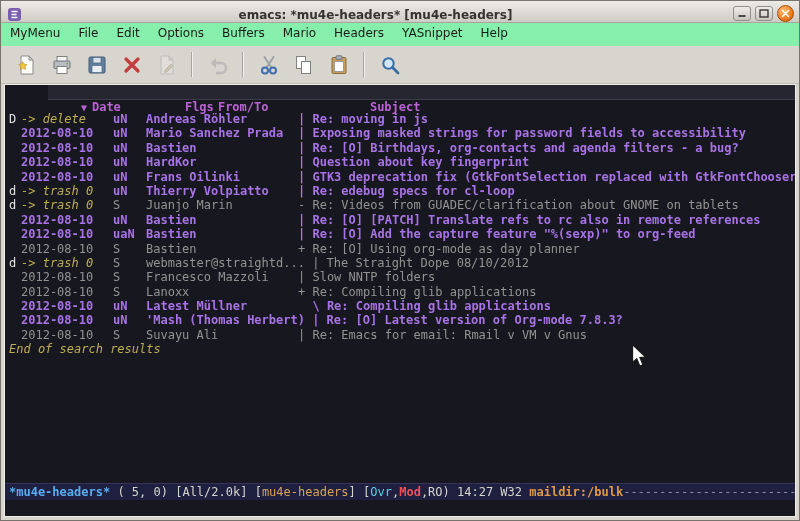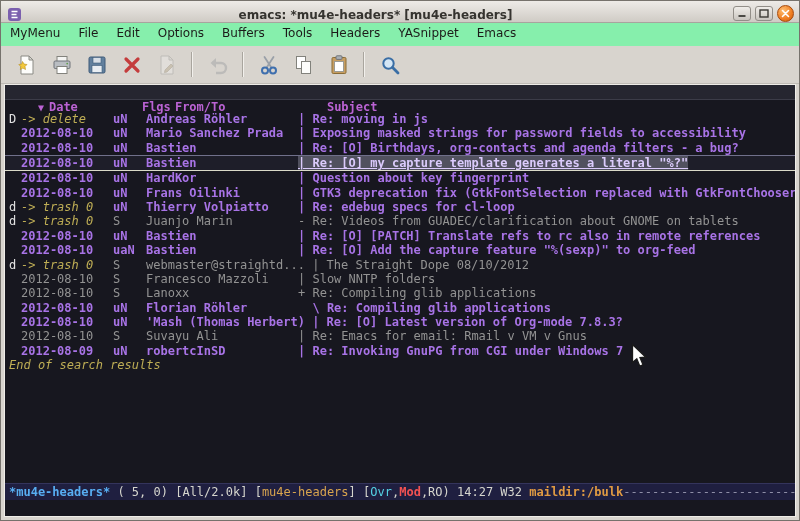--- a/index.html
+++ b/index.html
@@ -40,20 +40,21 @@
   .buffer-frame{
     position:absolute;left:3px;right:3px;top:83px;bottom:3px;
     background:#17171f;border:1px solid #efede8;
     display:flex;flex-direction:column;overflow:hidden;
     font-family:"DejaVu Sans Mono",monospace;
   }
   .header-line{
     height:15px;line-height:15px;flex:none;padding-left:4px;white-space:pre;
     background:#262630;color:#bb63d4;font-size:12px;font-weight:bold;
     border-bottom:1px solid #3c3c48;
+    margin-left:43px;
   }
   .header-line .cell{display:inline-block;vertical-align:top}
   .hl-date{width:104px}.hl-flags{width:33px}.hl-from{width:152px}
   .sort{margin-right:5px;font-size:10px}
   .msg-list{flex:1;overflow:hidden;font-size:12px;padding-top:12px}
   .msg-row{height:14.4px;line-height:14.3px;white-space:pre;padding-left:4px}
   .msg-row .cell{display:inline-block;vertical-align:top}
   .c-mark{width:12px;color:#e2e2e2;font-weight:normal;font-style:normal}
   .c-date{width:92px}
   .c-flags{width:33px}
@@ -110,24 +111,24 @@
     </span>
   </span>
 </div>
 
 <div class="menubar">
     <div class="menu-item">MyMenu</div>
     <div class="menu-item">File</div>
     <div class="menu-item">Edit</div>
     <div class="menu-item">Options</div>
     <div class="menu-item">Buffers</div>
-    <div class="menu-item">Tools</div>
+    <div class="menu-item">Mario</div>
     <div class="menu-item">Headers</div>
     <div class="menu-item">YASnippet</div>
-    <div class="menu-item">Emacs</div>
+    <div class="menu-item">Help</div>
   </div>
 
 <div class="toolbar">
     <button class="tool-btn">
       <span class="icon">
         <svg viewBox="0 0 22 22" width="22" height="22">
           <path d="M5 2h8l4 4v14H5z" fill="#fdfdfb" stroke="#8a8a84"></path>
           <path d="M13 2l4 4h-4z" fill="#d9d9d2" stroke="#8a8a84"></path>
           <path d="M6.5 7.5l1.6 2.6 2.9.4-2 2 .5 3-2.6-1.4-2.6 1.4.5-3-2-2 2.9-.4z" fill="#f2c83c" stroke="#b98f1f" stroke-width="0.6"></path>
         </svg>
@@ -216,34 +217,33 @@
   </div>
 
 <div class="buffer-frame">
   <div class="header-line">
     <span class="cell hl-date"><span class="sort">▼</span><span>Date</span></span><span class="cell hl-flags">Flgs</span><span class="cell hl-from">From/To</span><span class="cell hl-subject">Subject</span>
   </div>
   <div class="msg-list">
     <div class="msg-row unread"><span class="cell c-mark">D</span><span class="cell c-date mark-target">-&gt; delete</span><span class="cell c-flags">uN</span><span class="cell c-from">Andreas Röhler </span><span class="cell c-subject">| Re: moving in js</span></div>
       <div class="msg-row unread"><span class="cell c-mark"></span><span class="cell c-date">2012-08-10</span><span class="cell c-flags">uN</span><span class="cell c-from">Mario Sanchez Prada </span><span class="cell c-subject">| Exposing masked strings for password fields to accessibility</span></div>
       <div class="msg-row unread"><span class="cell c-mark"></span><span class="cell c-date">2012-08-10</span><span class="cell c-flags">uN</span><span class="cell c-from">Bastien </span><span class="cell c-subject">| Re: [O] Birthdays, org-contacts and agenda filters - a bug?</span></div>
-      <div class="msg-row unread current"><span class="cell c-mark"></span><span class="cell c-date">2012-08-10</span><span class="cell c-flags">uN</span><span class="cell c-from">Bastien </span><span class="cell c-subject">| Re: [O] my capture template generates a literal "%?"</span></div>
       <div class="msg-row unread"><span class="cell c-mark"></span><span class="cell c-date">2012-08-10</span><span class="cell c-flags">uN</span><span class="cell c-from">HardKor </span><span class="cell c-subject">| Question about key fingerprint</span></div>
       <div class="msg-row unread"><span class="cell c-mark"></span><span class="cell c-date">2012-08-10</span><span class="cell c-flags">uN</span><span class="cell c-from">Frans Oilinki </span><span class="cell c-subject">| GTK3 deprecation fix (GtkFontSelection replaced with GtkFontChooser)</span></div>
       <div class="msg-row unread"><span class="cell c-mark">d</span><span class="cell c-date mark-target">-&gt; trash 0</span><span class="cell c-flags">uN</span><span class="cell c-from">Thierry Volpiatto </span><span class="cell c-subject">| Re: edebug specs for cl-loop</span></div>
       <div class="msg-row seen"><span class="cell c-mark">d</span><span class="cell c-date mark-target">-&gt; trash 0</span><span class="cell c-flags">S</span><span class="cell c-from">Juanjo Marin </span><span class="cell c-subject">- Re: Videos from GUADEC/clarification about GNOME on tablets</span></div>
       <div class="msg-row unread"><span class="cell c-mark"></span><span class="cell c-date">2012-08-10</span><span class="cell c-flags">uN</span><span class="cell c-from">Bastien </span><span class="cell c-subject">| Re: [O] [PATCH] Translate refs to rc also in remote references</span></div>
       <div class="msg-row unread"><span class="cell c-mark"></span><span class="cell c-date">2012-08-10</span><span class="cell c-flags">uaN</span><span class="cell c-from">Bastien </span><span class="cell c-subject">| Re: [O] Add the capture feature "%(sexp)" to org-feed</span></div>
+      <div class="msg-row seen"><span class="cell c-mark"></span><span class="cell c-date">2012-08-10</span><span class="cell c-flags">S</span><span class="cell c-from">Bastien </span><span class="cell c-subject">+ Re: [O] Using org-mode as day planner</span></div>
       <div class="msg-row seen"><span class="cell c-mark">d</span><span class="cell c-date mark-target">-&gt; trash 0</span><span class="cell c-flags">S</span><span class="cell c-from">webmaster@straightd... </span><span class="cell c-subject">| The Straight Dope 08/10/2012</span></div>
       <div class="msg-row seen"><span class="cell c-mark"></span><span class="cell c-date">2012-08-10</span><span class="cell c-flags">S</span><span class="cell c-from">Francesco Mazzoli </span><span class="cell c-subject">| Slow NNTP folders</span></div>
       <div class="msg-row seen"><span class="cell c-mark"></span><span class="cell c-date">2012-08-10</span><span class="cell c-flags">S</span><span class="cell c-from">Lanoxx </span><span class="cell c-subject">+ Re: Compiling glib applications</span></div>
-      <div class="msg-row unread"><span class="cell c-mark"></span><span class="cell c-date">2012-08-10</span><span class="cell c-flags">uN</span><span class="cell c-from">Florian Röhler </span><span class="cell c-subject">  \ Re: Compiling glib applications</span></div>
+      <div class="msg-row unread"><span class="cell c-mark"></span><span class="cell c-date">2012-08-10</span><span class="cell c-flags">uN</span><span class="cell c-from">Latest Müllner </span><span class="cell c-subject">  \ Re: Compiling glib applications</span></div>
       <div class="msg-row unread"><span class="cell c-mark"></span><span class="cell c-date">2012-08-10</span><span class="cell c-flags">uN</span><span class="cell c-from">'Mash (Thomas Herbert) </span><span class="cell c-subject">| Re: [O] Latest version of Org-mode 7.8.3?</span></div>
       <div class="msg-row seen"><span class="cell c-mark"></span><span class="cell c-date">2012-08-10</span><span class="cell c-flags">S</span><span class="cell c-from">Suvayu Ali </span><span class="cell c-subject">| Re: Emacs for email: Rmail v VM v Gnus</span></div>
-      <div class="msg-row unread"><span class="cell c-mark"></span><span class="cell c-date">2012-08-09</span><span class="cell c-flags">uN</span><span class="cell c-from">robertcInSD </span><span class="cell c-subject">| Re: Invoking GnuPG from CGI under Windows 7</span></div>
       <div class="end-marker">End of search results</div>
   </div>
   <div class="modeline"><span class="ml-buffer">*mu4e-headers*</span><span class="ml-plain"> ( 5, 0) [All/2.0k] [</span><span class="ml-mode">mu4e-headers</span><span class="ml-plain">] [</span><span class="ml-ovr">Ovr</span><span class="ml-plain">,</span><span class="ml-mod">Mod</span><span class="ml-plain">,RO) </span><span class="ml-plain">14:27 W32 </span><span class="ml-folder">maildir:/bulk</span><span class="ml-dashes">------------------------------------------------------------</span></div>
   <div class="echo"></div>
 </div>
 
 <div class="mouse-cursor">
   <svg width="18" height="26" viewBox="0 0 18 26">
       <path d="M1.5 1.5 L1.5 19.5 L5.8 15.8 L8.8 23.2 L12 21.8 L9 14.6 L14.8 14.2 Z" fill="#fdfdfd" stroke="#1a1a1a" stroke-width="1.3"></path>
     </svg>

